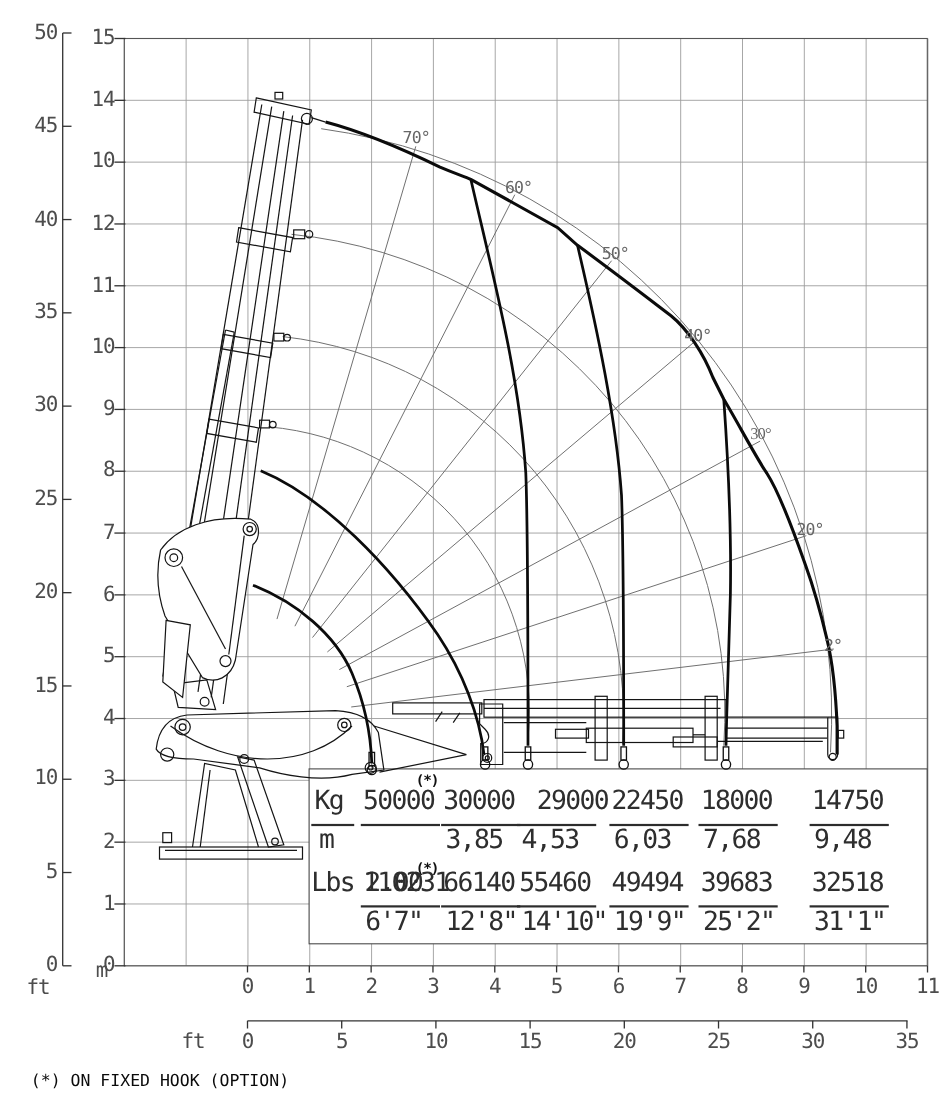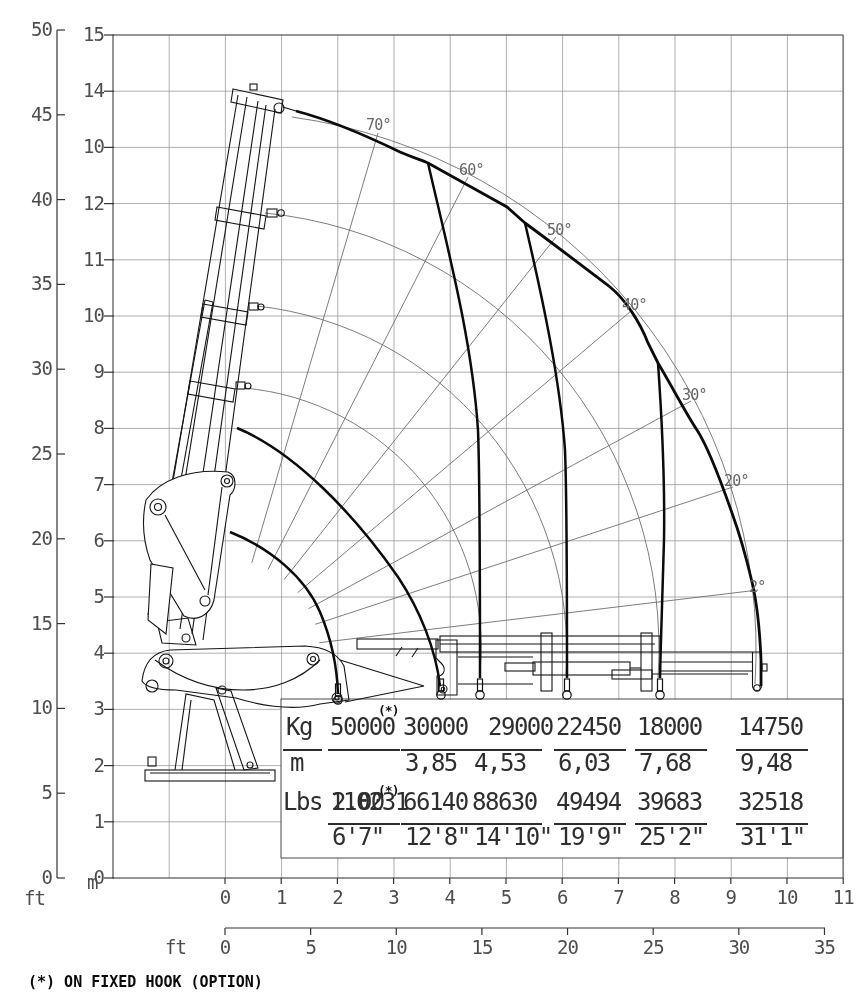--- a/index.html
+++ b/index.html
@@ -7,21 +7,21 @@
          font-family:"DejaVu Sans Mono",monospace;}
   svg{position:absolute;left:0;top:0;}
   .lbl{position:absolute;white-space:pre;line-height:1;color:#4d4d4d;}
   .t19{font-size:19px;letter-spacing:-1px;}
   .t24{font-size:24px;letter-spacing:-1.5px;color:#2e2e2e;}
   .t15{font-size:15px;letter-spacing:-0.8px;color:#666;}
   .t13b{font-size:13px;font-weight:bold;color:#111;letter-spacing:-1px;}
   .ctr{transform:translateX(-50%);}
   .rgt{transform:translateX(-100%);}
   .fbar{position:absolute;height:2px;background:#2c2c2c;}
-  .foot{position:absolute;font-size:15px;font-weight:bold;color:#0a0a0a;letter-spacing:0px;}
+  .foot{position:absolute;font-size:15px;font-weight:normal;color:#0a0a0a;letter-spacing:0px;}
 </style>
 </head>
 <body>
 
 <div class="stage">
 
   <svg id="art" width="864" height="1000" viewBox="0 0 864 1000">
 
     <g id="grid" stroke="#9b9b9b" stroke-width="0.8">
         <line x1="113" y1="35" x2="113" y2="878"></line>
@@ -289,21 +289,21 @@
       <div class="lbl t19 ctr" style="left: 396.28px; top: 938px;">10</div>
       <div class="lbl t19 ctr" style="left: 481.92px; top: 938px;">15</div>
       <div class="lbl t19 ctr" style="left: 567.56px; top: 938px;">20</div>
       <div class="lbl t19 ctr" style="left: 653.2px; top: 938px;">25</div>
       <div class="lbl t19 ctr" style="left: 738.84px; top: 938px;">30</div>
       <div class="lbl t19 ctr" style="left: 824.48px; top: 938px;">35</div>
       <div class="lbl t15" style="left: 366px; top: 118px;">70°</div>
       <div class="lbl t15" style="left: 459px; top: 163px;">60°</div>
       <div class="lbl t15" style="left: 547px; top: 223px;">50°</div>
       <div class="lbl t15" style="left: 622px; top: 298px;">40°</div>
-      <div class="lbl t15" style="left: 682px; top: 388px;">30°</div>
+      <div class="lbl t15" style="left: 682px; top: 388px; font-family: Liberation Serif, serif;">30°</div>
       <div class="lbl t15" style="left: 724px; top: 474px;">20°</div>
       <div class="lbl t15" style="left: 749px; top: 580px;">2°</div>
       <div class="lbl t24" style="left: 286px; top: 715px;">Kg</div>
       <div class="fbar" style="left: 283px; top: 749px; width: 39px;"></div>
       <div class="lbl t24" style="left: 290px; top: 751px;">m</div>
       <div class="lbl t24" style="left: 283px; top: 790px;">Lbs</div>
       <div class="lbl t24" style="left: 330px; top: 715px;">50000</div>
       <div class="fbar" style="left: 328px; top: 749px; width: 72px;"></div>
       <div class="lbl t24" style="left: 332px; top: 751px; margin-top: 39px;">2.00</div>
       <div class="lbl t24" style="left: 330px; top: 790px;">110231</div>
@@ -313,21 +313,21 @@
       <div class="lbl t13b" style="left: 378px; top: 784px;">(*)</div>
       <div class="lbl t24" style="left: 403px; top: 715px;">30000</div>
       <div class="fbar" style="left: 401px; top: 749px; width: 72px;"></div>
       <div class="lbl t24" style="left: 405px; top: 751px;">3,85</div>
       <div class="lbl t24" style="left: 403px; top: 790px;">66140</div>
       <div class="fbar" style="left: 401px; top: 823px; width: 72px;"></div>
       <div class="lbl t24" style="left: 405px; top: 825px;">12'8"</div>
       <div class="lbl t24" style="left: 488px; top: 715px;">29000</div>
       <div class="fbar" style="left: 470px; top: 749px; width: 72px;"></div>
       <div class="lbl t24" style="left: 474px; top: 751px;">4,53</div>
-      <div class="lbl t24" style="left: 472px; top: 790px;">88630</div>
+      <div class="lbl t24" style="left: 472px; top: 790px;">55460</div>
       <div class="fbar" style="left: 470px; top: 823px; width: 72px;"></div>
       <div class="lbl t24" style="left: 474px; top: 825px;">14'10"</div>
       <div class="lbl t24" style="left: 556px; top: 715px;">22450</div>
       <div class="fbar" style="left: 554px; top: 749px; width: 72px;"></div>
       <div class="lbl t24" style="left: 558px; top: 751px;">6,03</div>
       <div class="lbl t24" style="left: 556px; top: 790px;">49494</div>
       <div class="fbar" style="left: 554px; top: 823px; width: 72px;"></div>
       <div class="lbl t24" style="left: 558px; top: 825px;">19'9"</div>
       <div class="lbl t24" style="left: 637px; top: 715px;">18000</div>
       <div class="fbar" style="left: 635px; top: 749px; width: 72px;"></div>

